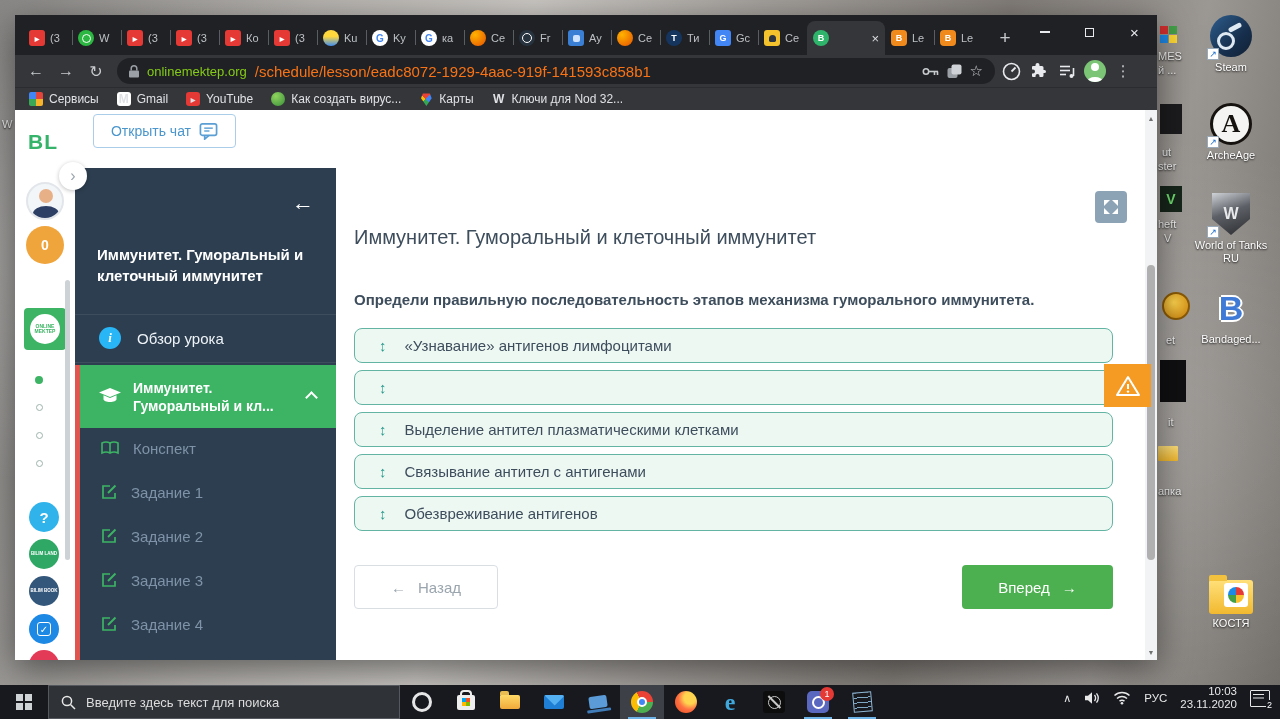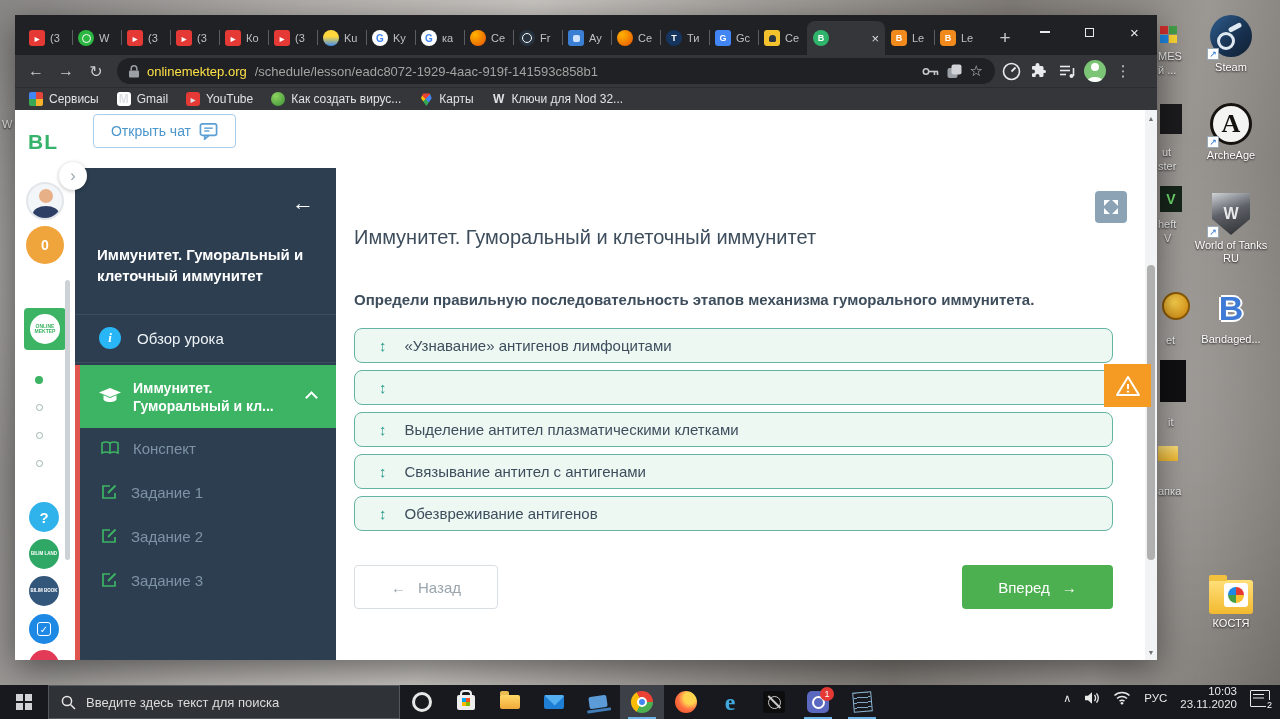--- a/index.html
+++ b/index.html
@@ -53,22 +53,22 @@
 .fv-person{background:#f3c22c}.fv-person::before{content:"";width:7px;height:7px;background:#2c3540;border-radius:50% 50% 20% 20%}
 .fv-bl{background:#2fb56b;border-radius:50%}.fv-bl::before{content:"B";font-size:9px}
 .fv-ob{background:#f08a1d;border-radius:4px}.fv-ob::before{content:"B";font-size:9px}
 .winctl{position:absolute;right:0;top:0;display:flex}
 .ctl{width:45px;height:34px;display:flex;align-items:center;justify-content:center;color:#e8eaed;font-size:15px;cursor:pointer}
 .minbar{width:10px;height:1.5px;background:#e8eaed}
 .maxbox{width:9px;height:9px;border:1.3px solid #e8eaed}
 .toolbar{height:32px;background:#35363a;display:flex;align-items:center;padding:0 8px;gap:4px}
 .navbtn{width:26px;height:26px;display:flex;align-items:center;justify-content:center;color:#c7cacd;font-size:16px;cursor:pointer}
 .addr{flex:0 0 auto;width:878px;height:26px;margin-left:4px;background:#202124;border-radius:13px;display:flex;align-items:center;padding:0 12px;gap:8px}
-.host{font-size:13px;color:#fde047}
-.path{font-size:13px;color:#a3a3a3;white-space:nowrap;overflow:hidden;flex:1}
+.host{font-size:13px;color:#84cc16}
+.path{font-size:15px;color:#f97316;white-space:nowrap;overflow:hidden;flex:1}
 .tbi{width:24px;height:24px;display:flex;align-items:center;justify-content:center;cursor:pointer;color:#c7cacd}
 .star{font-size:15px;color:#c7cacd}
 .avatar-tb{width:22px;height:22px;border-radius:50%;background:#7cc576;position:relative;overflow:hidden}
 .avatar-tb::before{content:"";position:absolute;top:3px;left:7px;width:8px;height:8px;background:#fff;border-radius:50%}
 .avatar-tb::after{content:"";position:absolute;bottom:-5px;left:3px;width:16px;height:10px;background:#fff;border-radius:50%}
 .menu3{font-size:15px;color:#c7cacd}
 .bkbar{height:23px;background:#35363a;border-top:1px solid #2b2c2f;display:flex;align-items:center;gap:18px;padding:0 14px}
 .bk{display:flex;align-items:center;gap:6px;cursor:pointer}
 .bk span{font-size:12px;color:#dfe1e5;white-space:nowrap}
 .bi{width:14px;height:14px;border-radius:3px;display:flex;align-items:center;justify-content:center;font-size:9px;font-weight:700}
@@ -471,20 +471,27 @@
             </svg>
           <span class="lbl">Задание 2</span>
         </div>
         <div class="task" style="top:390px">
           <svg width="16" height="16" viewBox="0 0 16 16">
               <path d="M14 9v5H2V2h7" fill="none" stroke="#3cb464" stroke-width="1.7"></path>
               <line x1="7" y1="9" x2="14.5" y2="1.5" stroke="#3cb464" stroke-width="2"></line>
             </svg>
           <span class="lbl">Задание 3</span>
         </div>
+        <div class="task" style="top:434px">
+          <svg width="16" height="16" viewBox="0 0 16 16">
+              <path d="M14 9v5H2V2h7" fill="none" stroke="#3cb464" stroke-width="1.7"></path>
+              <line x1="7" y1="9" x2="14.5" y2="1.5" stroke="#3cb464" stroke-width="2"></line>
+            </svg>
+          <span class="lbl">Задание 4</span>
+        </div>
       </div>
 
       <div class="a fsbtn">
         <svg width="18" height="18" viewBox="0 0 18 18">
             <g fill="#fff">
               <path d="M2 2h6L2 8z"></path>
               <path d="M16 2v6l-6-6z"></path>
               <path d="M2 16v-6l6 6z"></path>
               <path d="M16 16h-6l6-6z"></path>
             </g>

